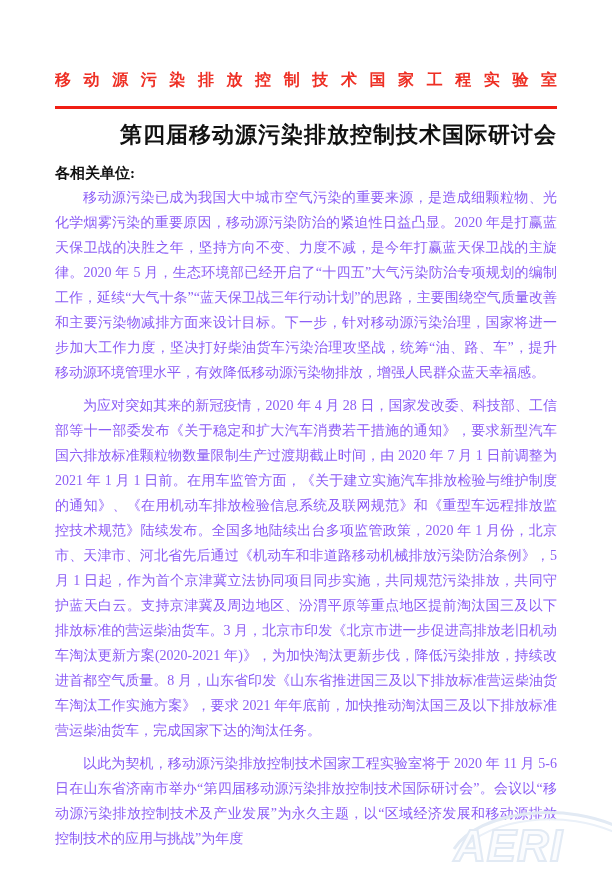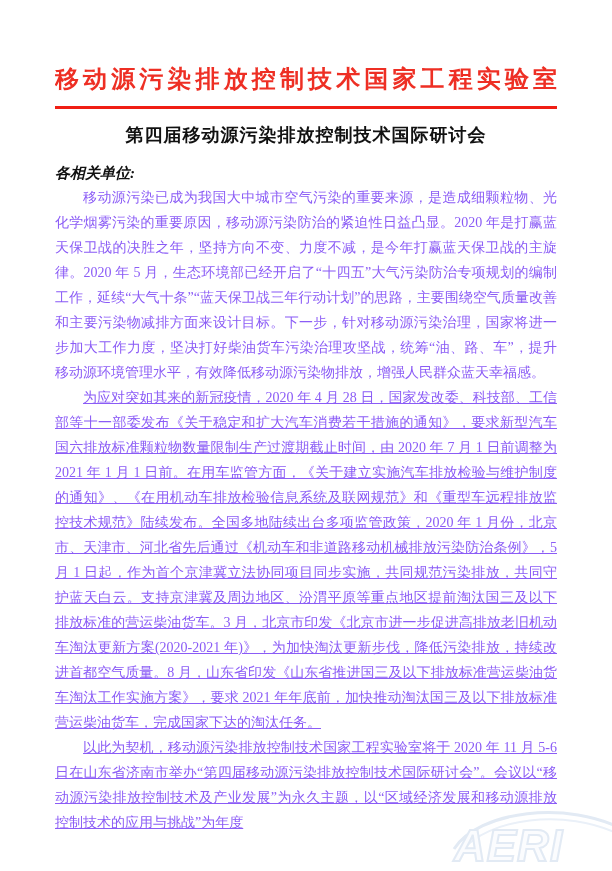--- a/index.html
+++ b/index.html
@@ -16,71 +16,70 @@
     overflow: hidden;
     box-sizing: border-box;
     padding: 62px 55px 0 55px;
     font-family: "Liberation Serif", "DejaVu Serif", serif;
     color: #1a1a1a;
   }
   
   .letterhead-line {
     color: #ee2f24;
     font-weight: bold;
-    font-size: 24px;
+    font-size: 16px;
     line-height: 35px;
     text-align: justify;
     text-align-last: justify;
     white-space: nowrap;
     width: 100%;
     overflow: hidden;
   }
   .red-rule {
     height: 3px;
     background: #f01e14;
     margin-top: 9px;
     width: 100%;
   }
   
   .doc-title {
     margin: 13px 0 0 0;
-    font-size: 18px;
+    font-size: 22px;
     font-weight: bold;
-    text-align: center;
+    text-align: right;
     line-height: 26px;
     letter-spacing: 1px;
     color: #111;
   }
   .doc-subtitle {
     margin: 6px 0 0 0;
     font-size: 18px;
     font-weight: bold;
     text-align: center;
     line-height: 26px;
     letter-spacing: 6px;
     color: #111;
   }
   .salutation {
     margin-top: 13px;
     font-size: 15px;
     font-weight: bold;
     line-height: 24px;
     color: #111;
-    font-style: italic;
   }
   .body-para {
     margin: 0;
     font-size: 14px;
     line-height: 25px;
     text-align: justify;
     text-indent: 2em;
     color: #8b5cf6;
   }
   .body-para + .body-para {
-    text-decoration: underline;
+    margin-top: 8px;
   }
   
   .watermark {
     position: absolute;
     right: -26px;
     bottom: 2px;
     width: 190px;
     height: 72px;
     pointer-events: none;
   }

